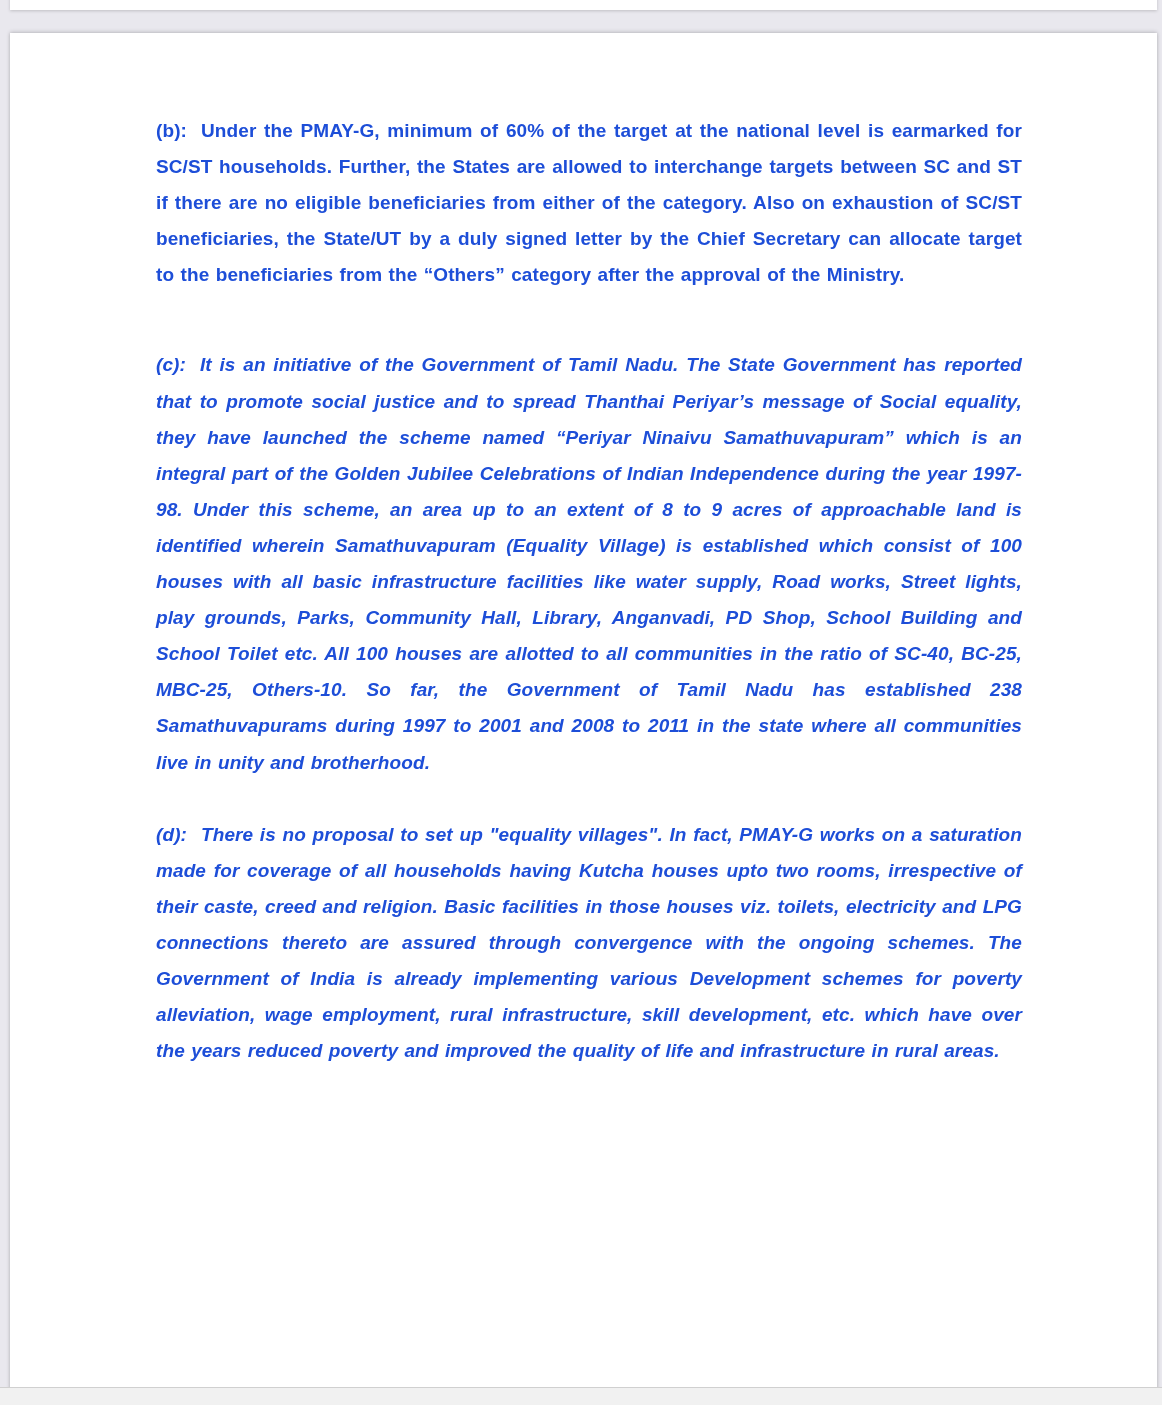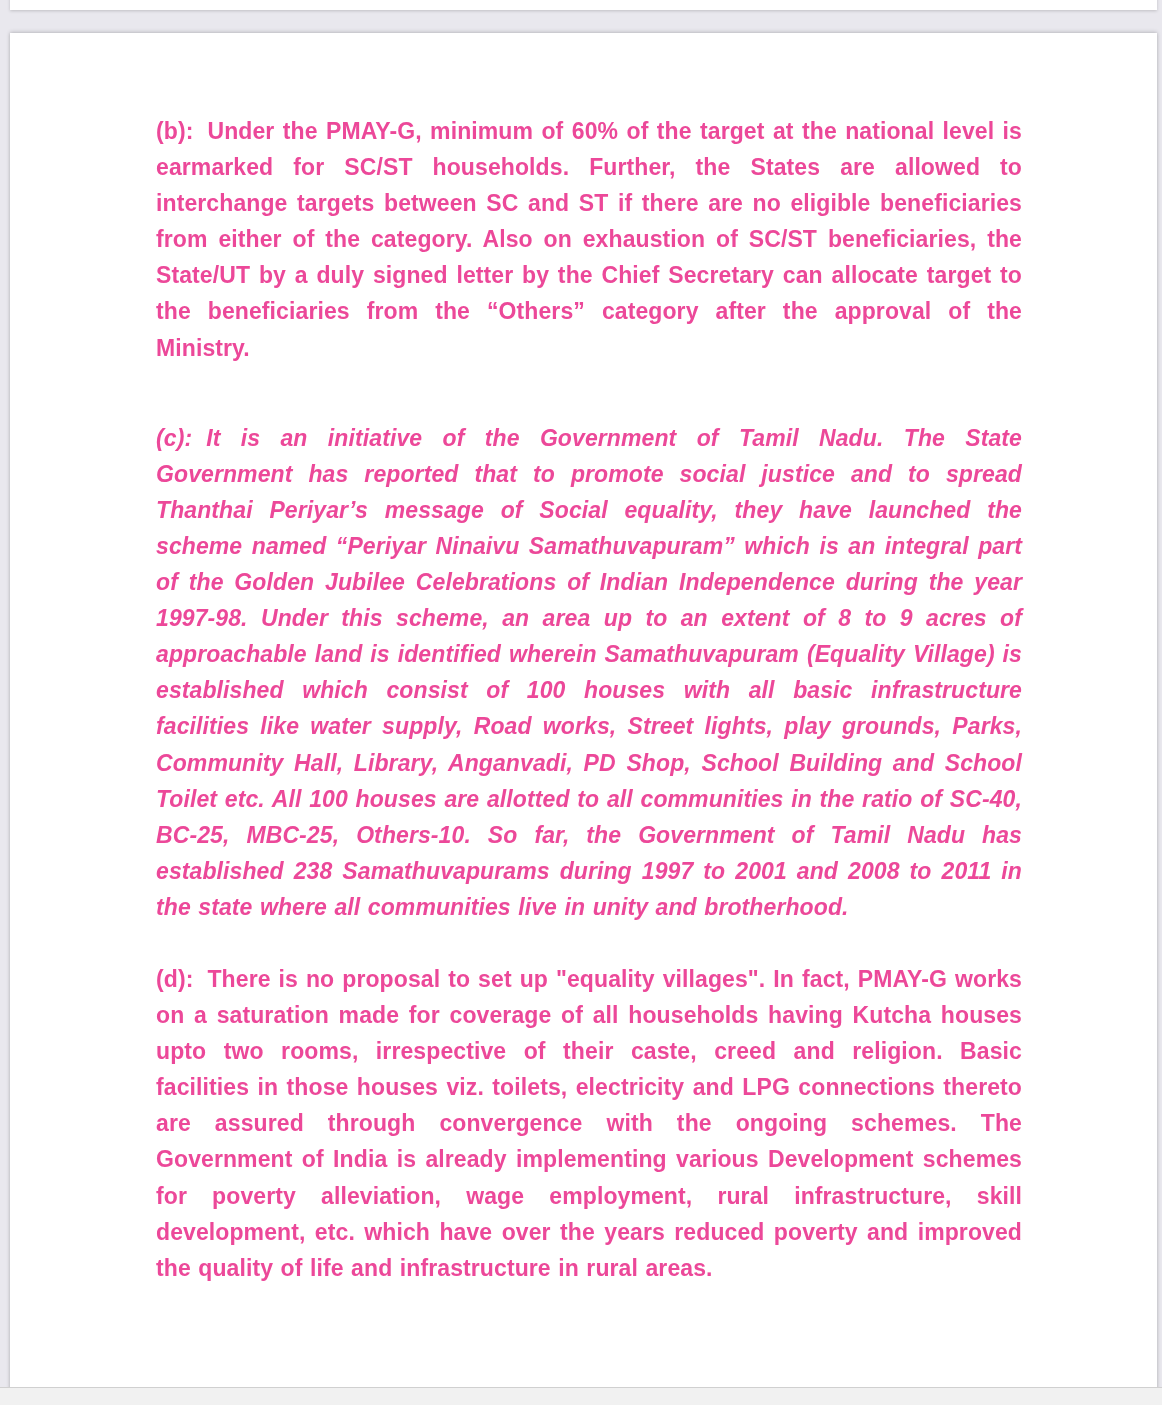--- a/index.html
+++ b/index.html
@@ -43,34 +43,34 @@
     }
     .content {
       position: absolute;
       left: 146px;
       top: 80px;
       width: 866px;
     }
     .para {
       margin: 0;
       font-weight: bold;
-      font-size: 23px;
+      font-size: 19px;
       line-height: 36.1px;
-      color: #ec4899;
+      color: #1d4ed8;
       text-align: justify;
       letter-spacing: 0.1px;
       word-spacing: 1px;
     }
     .para .label {
       display: inline-block;
       margin-right: 14px;
     }
     .para-b { margin-top: 0; }
     .para-c { margin-top: 54px; font-style: italic; }
-    .para-d { margin-top: 36px; }
+    .para-d { margin-top: 36px; font-style: italic; }
   </style>
 </head>
 <body>
 
 <div class="page-prev"></div>
 
 <div class="page">
   <div class="content">
     <p class="para para-b">
       <span class="label">(b):</span><span>Under the PMAY-G, minimum of 60% of the target at the national level is earmarked for SC/ST households. Further, the States are allowed to interchange targets between SC and ST if there are no eligible beneficiaries from either of the category. Also on exhaustion of SC/ST beneficiaries, the State/UT by a duly signed letter by the Chief Secretary can allocate target to the beneficiaries from the “Others” category after the approval of the Ministry.</span>

